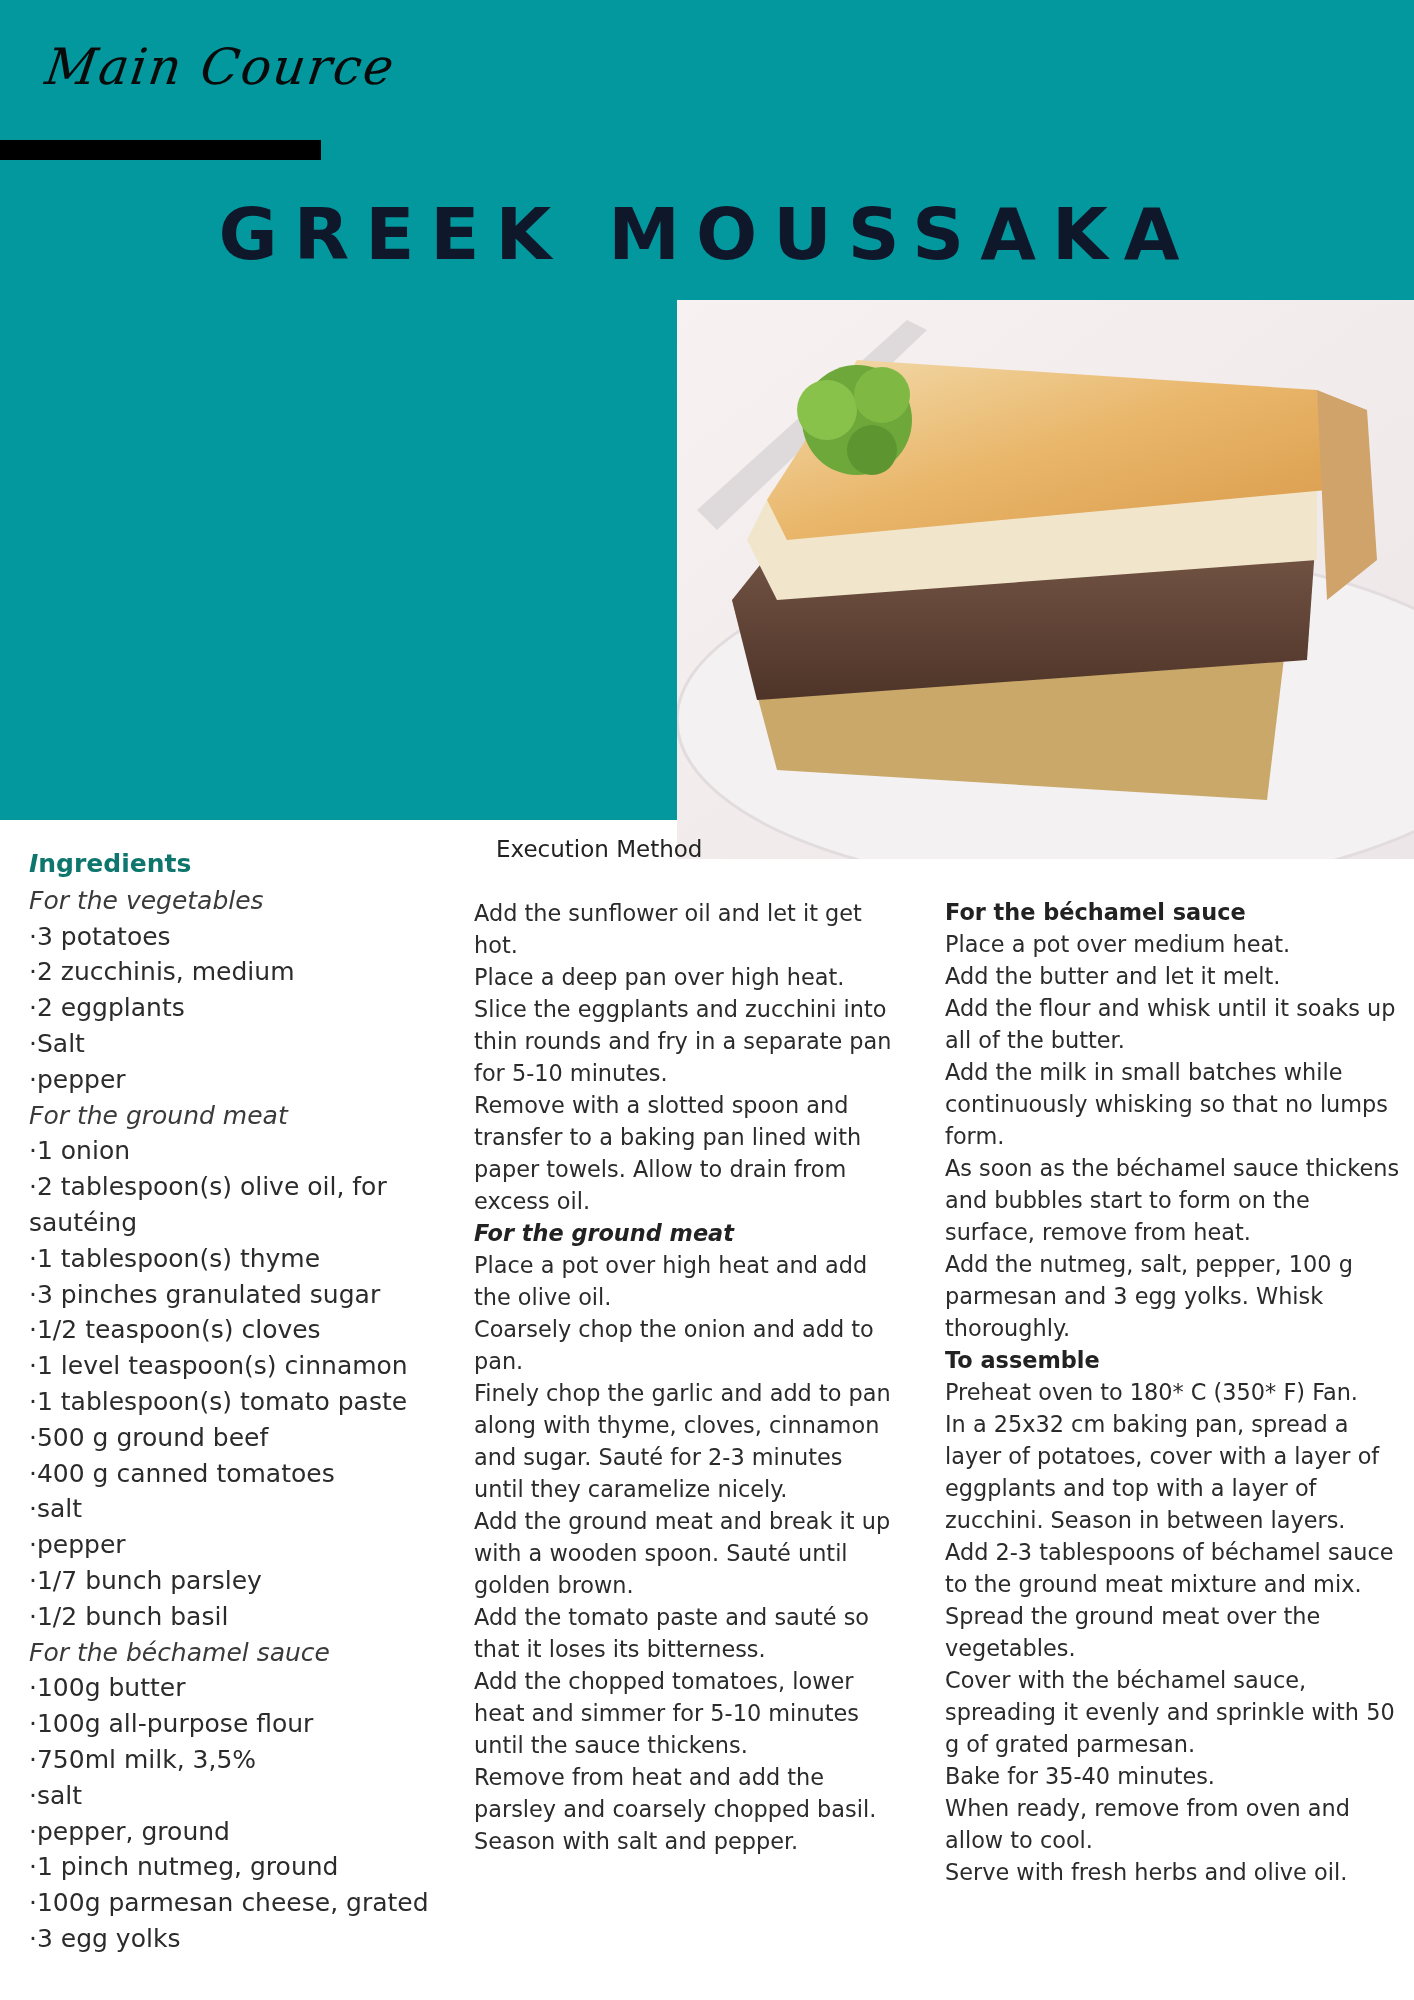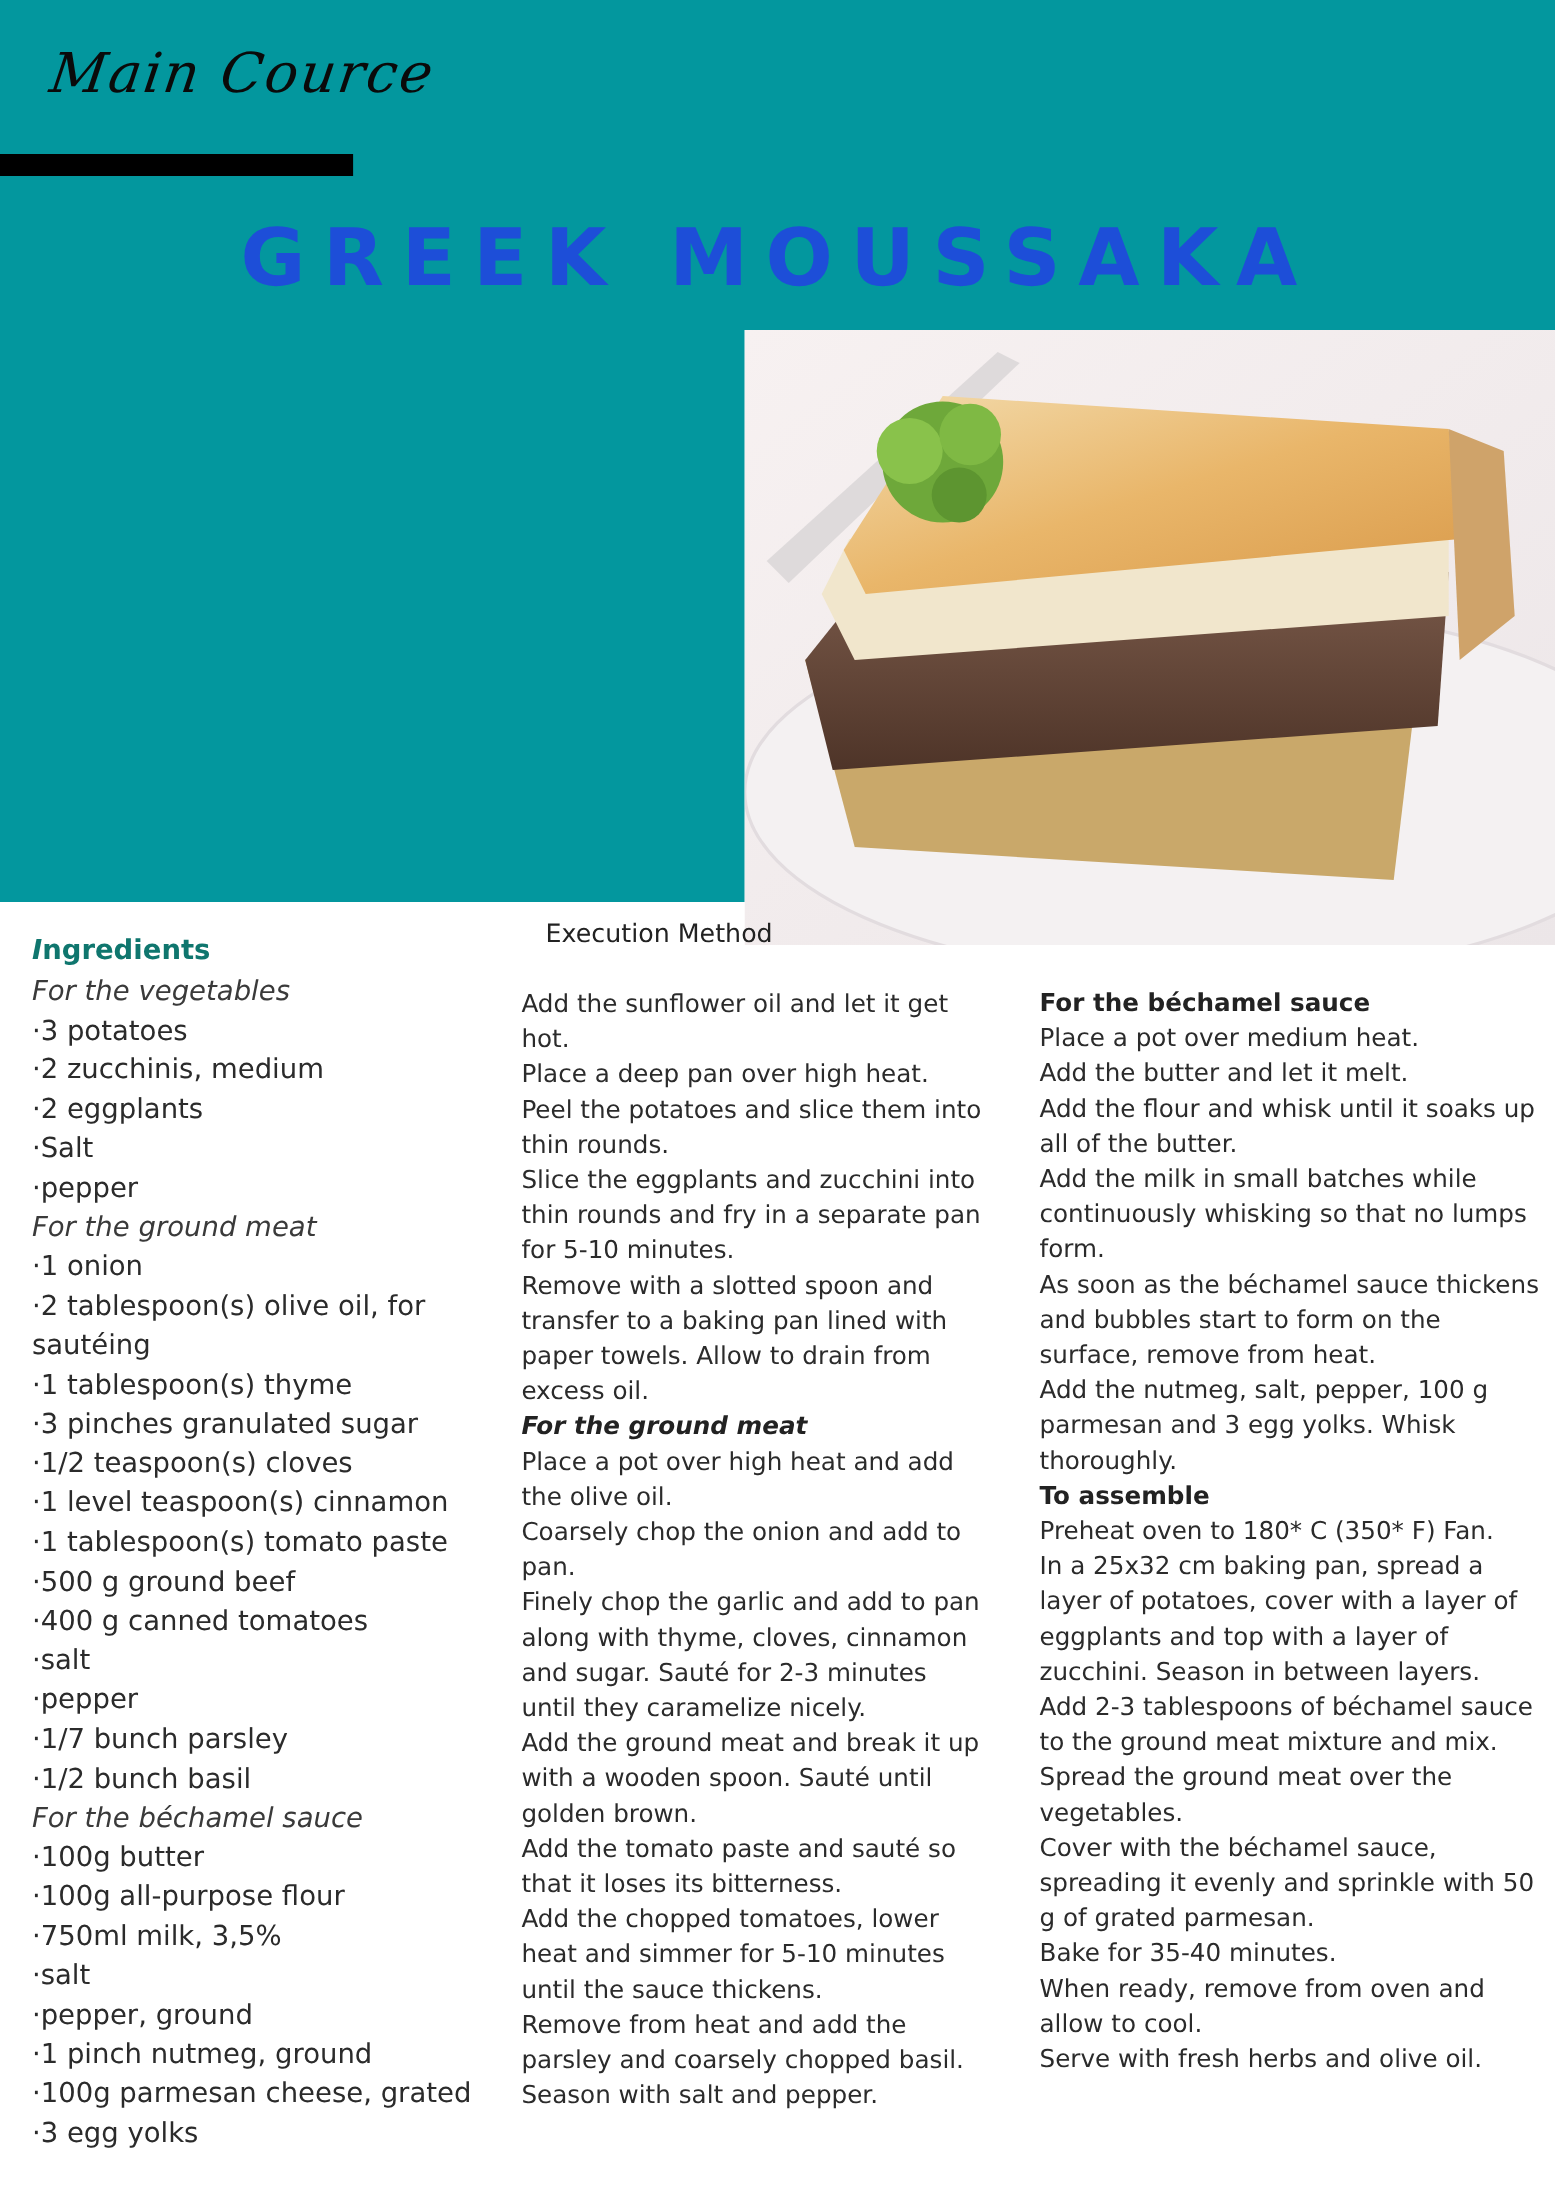--- a/index.html
+++ b/index.html
@@ -14,21 +14,21 @@
     font-family: "DejaVu Serif", serif; font-style: italic; font-weight: normal;
     font-size: 50px; color: #0a0a0a; letter-spacing: 2px;
     transform: skewX(-8deg);
   }
   .black-bar { position: absolute; left: 0; top: 140px; width: 321px; height: 20px; background: #000000; }
 
   .title {
     position: absolute; left: 0; top: 190px; width: 1414px; text-align: center;
     padding-left: 0;
     font-family: "DejaVu Sans", sans-serif; font-weight: bold;
-    font-size: 72px; letter-spacing: 16px; color: #1d4ed8; line-height: 88px;
+    font-size: 72px; letter-spacing: 16px; color: #0f172a; line-height: 88px;
   }
 
   .photo {
     position: absolute; left: 677px; top: 300px; width: 737px; height: 559px;
     background: #f6eeee; overflow: hidden;
   }
   .photo svg { width: 100%; height: 100%; display: block; }
 
   .col { position: absolute; color: #2b2b2b; }
   .ingredients { left: 29px; top: 846px; width: 420px; font-size: 25px; line-height: 35.8px; }
@@ -121,21 +121,20 @@
   <div class="item">·1 pinch nutmeg, ground</div>
   <div class="item">·100g parmesan cheese, grated</div>
   <div class="item">·3 egg yolks</div>
 </div>
 
 <div class="method-heading">Execution Method</div>
 
 <div class="col method-mid">
   <span class="step">Add the sunflower oil and let it get hot.</span>
   <span class="step">Place a deep pan over high heat.</span>
-  <span class="step">Peel the potatoes and slice them into thin rounds.</span>
   <span class="step">Slice the eggplants and zucchini into thin rounds and fry in a separate pan for 5-10 minutes.</span>
   <span class="step">Remove with a slotted spoon and transfer to a baking pan lined with paper towels. Allow to drain from excess oil.</span>
   <span class="step subhead italic">For the ground meat</span>
   <span class="step">Place a pot over high heat and add the olive oil.</span>
   <span class="step">Coarsely chop the onion and add to pan.</span>
   <span class="step">Finely chop the garlic and add to pan along with thyme, cloves, cinnamon and sugar. Sauté for 2-3 minutes until they caramelize nicely.</span>
   <span class="step">Add the ground meat and break it up with a wooden spoon. Sauté until golden brown.</span>
   <span class="step">Add the tomato paste and sauté so that it loses its bitterness.</span>
   <span class="step">Add the chopped tomatoes, lower heat and simmer for 5-10 minutes until the sauce thickens.</span>
   <span class="step">Remove from heat and add the parsley and coarsely chopped basil. Season with salt and pepper.</span>

